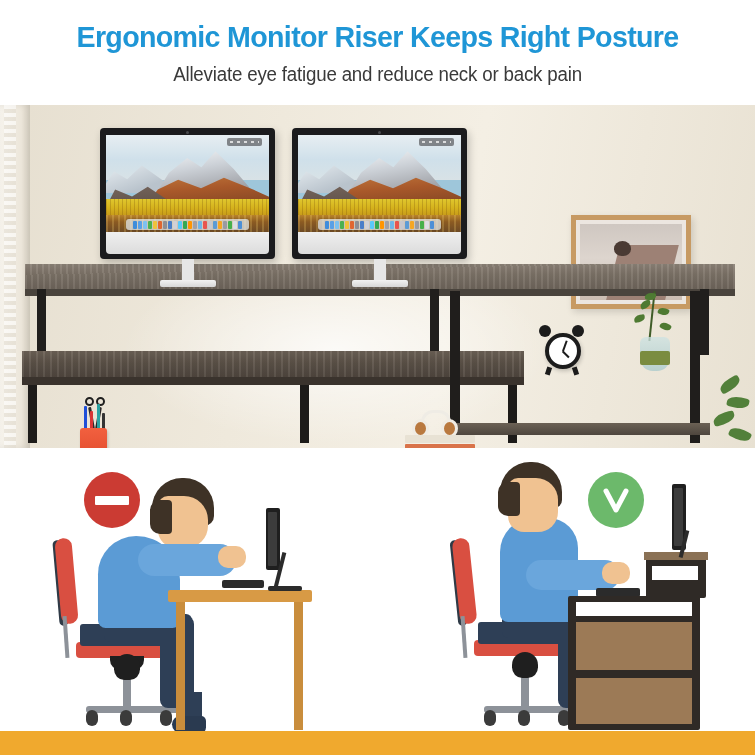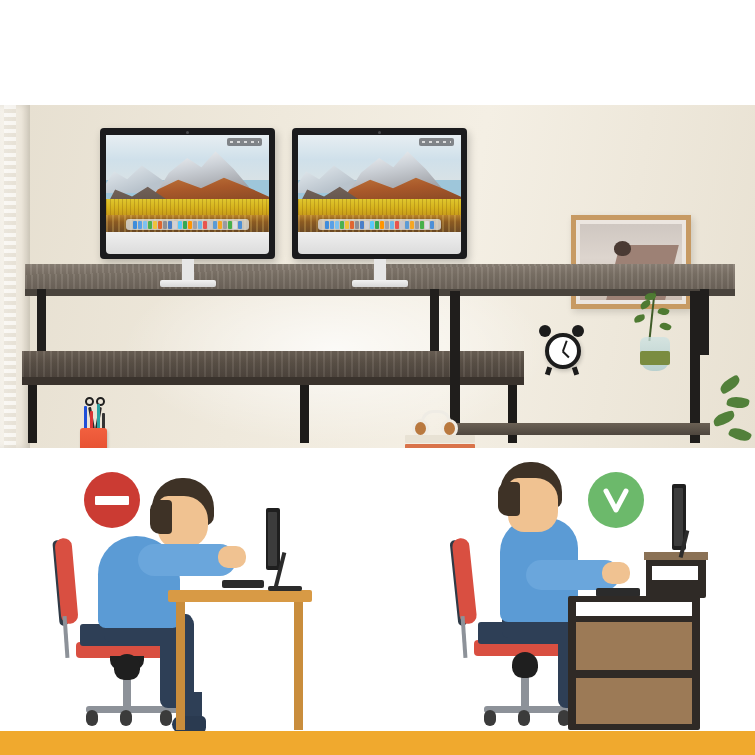--- a/index.html
+++ b/index.html
@@ -203,20 +203,24 @@
   .cab-drawer { position:absolute; background:#9c7a56; }
   .cab-gap { position:absolute; background:#ffffff; }
   .riser2 { position:absolute; background:#2f2a26; border-radius:2px; }
   .riser2-top { position:absolute; background:#8a7155; }
 </style>
 </head>
 <body>
 
 <div id="stage">
 
+  <div class="header">
+    <div class="headline">Ergonomic Monitor Riser Keeps Right Posture</div>
+    <div class="subhead">Alleviate eye fatigue and reduce neck or back pain</div>
+  </div>
 
   <div class="photo">
     <div class="wall"></div>
     <div class="wall-glow"></div>
     <div class="curtain"></div>
 
     <div class="art-frame">
       <div class="art-inner">
         <div class="art-scene">
           <div class="art-hill"></div>

